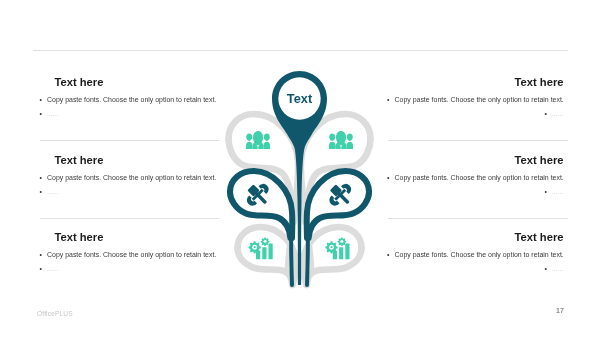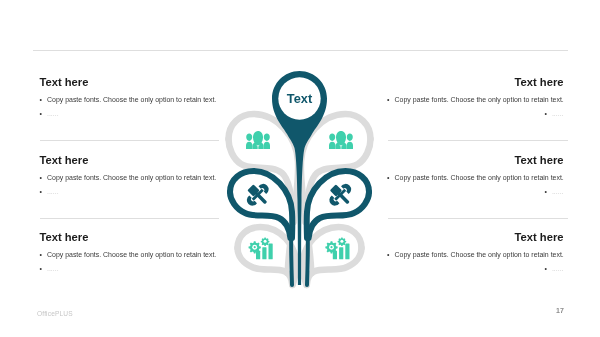--- a/index.html
+++ b/index.html
@@ -1,20 +1,20 @@
 <!DOCTYPE html>
 <html><head>
 <meta charset="utf-8">
 <style>
   html,body{margin:0;padding:0;background:#fff;}
   body{width:600px;height:337px;font-family:"Liberation Sans",sans-serif;overflow:hidden;}
   .slide{position:relative;width:600px;height:337px;background:#fff;}
   .divider{position:absolute;height:1px;background:#dedede;}
   .blk{position:absolute;}
-  .ttl{font-weight:bold;font-size:11.2px;line-height:12px;color:#1c1c1c;}
+  .ttl{font-weight:bold;font-size:11.2px;line-height:12px;color:#1c1c1c;margin-left:15px;}
   .row{display:flex;align-items:flex-start;}
   .bdot{width:7.5px;flex:0 0 auto;font-size:7px;line-height:10px;color:#3a3a3a;}
   .btxt{font-size:6.96px;line-height:10px;color:#3a3a3a;white-space:nowrap;}
   .faint{color:#c9c9c9;}
   .rt .ttl{text-align:right;}
   .tree{position:absolute;left:0;top:0;}
   .footer{position:absolute;font-size:6.6px;color:#c6c6c6;letter-spacing:0.15px;}
   .pageno{position:absolute;font-size:7px;color:#8c8c8c;font-weight:bold;}
 </style>
 </head>

